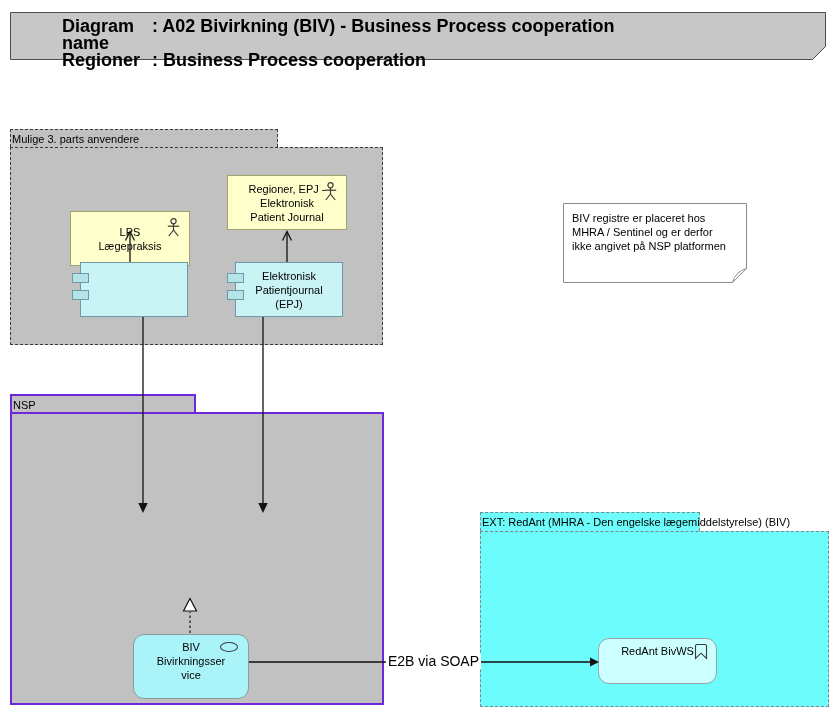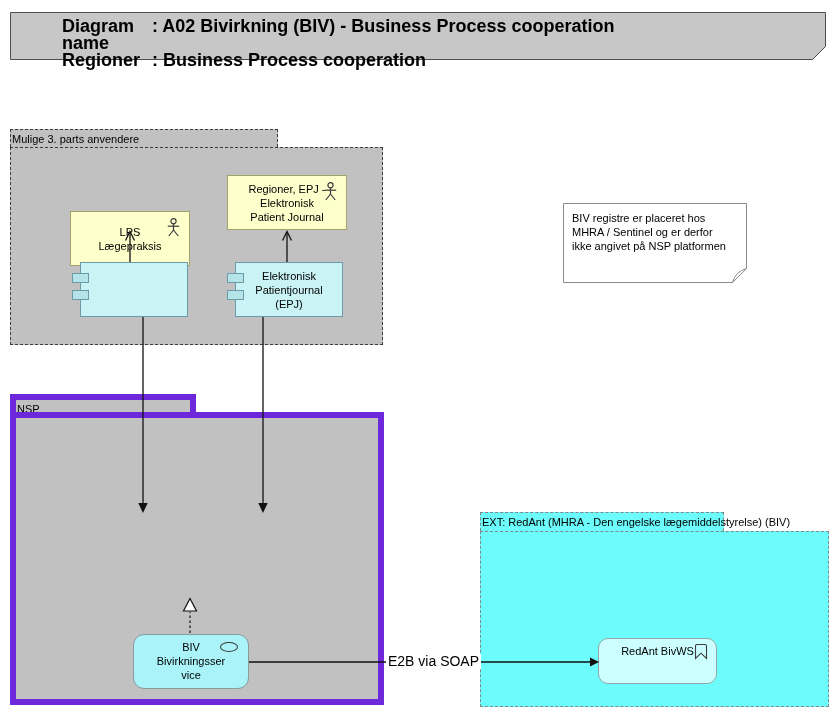--- a/index.html
+++ b/index.html
@@ -10,21 +10,21 @@
   .abs{position:absolute;}
   .ws-pre{white-space:pre-line;}
 
   
   .grp-tab{position:absolute;box-sizing:border-box;font-size:11px;line-height:16px;
            padding:1px 0 0 1px;overflow:visible;white-space:nowrap;}
   .grp-body{position:absolute;box-sizing:border-box;}
   .grp-gray{background:#c1c1c1;}
   .dash-dark{border:1px dashed #3c3c3c;}
   .dash-gray{border:1px dashed #7e8a8a;}
-  .solid-gray{border:6px solid #6d28d9;}
+  .solid-gray{border:2px solid #6d28d9;}
   .grp-cyan{background:#6cfcfc;}
 
   
   .node{position:absolute;box-sizing:border-box;font-size:11px;line-height:14px;
         text-align:center;display:flex;justify-content:center;}
   .yellow{background:#ffffcc;border:1px solid #a3a16d;}
   .v-center{align-items:center;}
   .v-top{align-items:flex-start;}
   .comp{background:#c9f3f5;border:1px solid #6d9aa8;}
   .comp-tab{position:absolute;width:17px;height:10px;background:#b4e4e8;
@@ -55,21 +55,21 @@
   <div class="grp-tab grp-gray dash-dark" style="left:10px;top:129px;width:268px;height:18px;border-bottom:none;">
     <span>Mulige 3. parts anvendere</span>
   </div>
   <div class="grp-body grp-gray dash-dark" style="left:10px;top:147px;width:373px;height:198px;"></div>
 
   <div class="grp-tab grp-gray solid-gray" style="left:10px;top:394px;width:186px;height:18px;border-bottom:none;">
     <span>NSP</span>
   </div>
   <div class="grp-body grp-gray solid-gray" style="left:10px;top:412px;width:374px;height:293px;"></div>
 
-  <div class="grp-tab grp-cyan dash-gray" style="left:480px;top:512px;width:244px;height:19px;border-bottom:none;">
+  <div class="grp-tab grp-cyan dash-gray" style="left:480px;top:512px;width:220px;height:19px;border-bottom:none;">
     <span>EXT: RedAnt (MHRA - Den engelske lægemiddelstyrelse) (BIV)</span>
   </div>
   <div class="grp-body grp-cyan dash-gray" style="left:480px;top:531px;width:349px;height:176px;"></div>
 
   <div class="node yellow v-center" style="left:70px;top:175px;width:120px;height:55px;margin-top:36px;">
     <span class="ws-pre">LPS
 Lægepraksis</span>
     <span class="actor-icon">
       <svg width="13" height="19" viewBox="0 0 13 19" fill="none" stroke="#3a3a3a" stroke-width="1.2">
         <circle cx="6.5" cy="3.2" r="2.6"></circle>
@@ -103,28 +103,28 @@
 
   <div class="node comp v-center" style="left:235px;top:262px;width:108px;height:55px;">
     <span class="comp-tab" style="top:10px;"></span>
     <span class="comp-tab" style="top:27px;"></span>
     <span class="ws-pre">Elektronisk
 Patientjournal
 (EPJ)</span>
   </div>
 
 
-  <div class="node svc-cyan round v-top pad-t5" style="left:133px;top:634px;width:116px;height:55px;">
+  <div class="node svc-cyan round v-top pad-t5" style="left:133px;top:634px;width:116px;height:65px;">
     <span class="ws-pre">BIV
 Bivirkningsser
 vice</span>
     <span class="oval-icon" style="top:7px;right:10px;"></span>
   </div>
 
-  <div class="node redant round v-top pad-t5" style="left:598px;top:638px;width:119px;height:46px;border-radius:10px;">
+  <div class="node redant round v-top pad-t5" style="left:598px;top:638px;width:119px;height:46px;">
     <span>RedAnt BivWS</span>
     <span style="position:absolute;top:4px;right:7px;">
       <svg width="16" height="17" viewBox="0 0 16 17" fill="none" stroke="#3a3a3a" stroke-width="1.1">
         <path d="M2.5,15.5 V3 Q2.5,1.5 4,1.5 H12 Q13.5,1.5 13.5,3 V15.5 L8,10.2 Z"></path>
       </svg>
     </span>
   </div>
 
   <svg class="overlay" width="837" height="717" viewBox="0 0 837 717">
 

